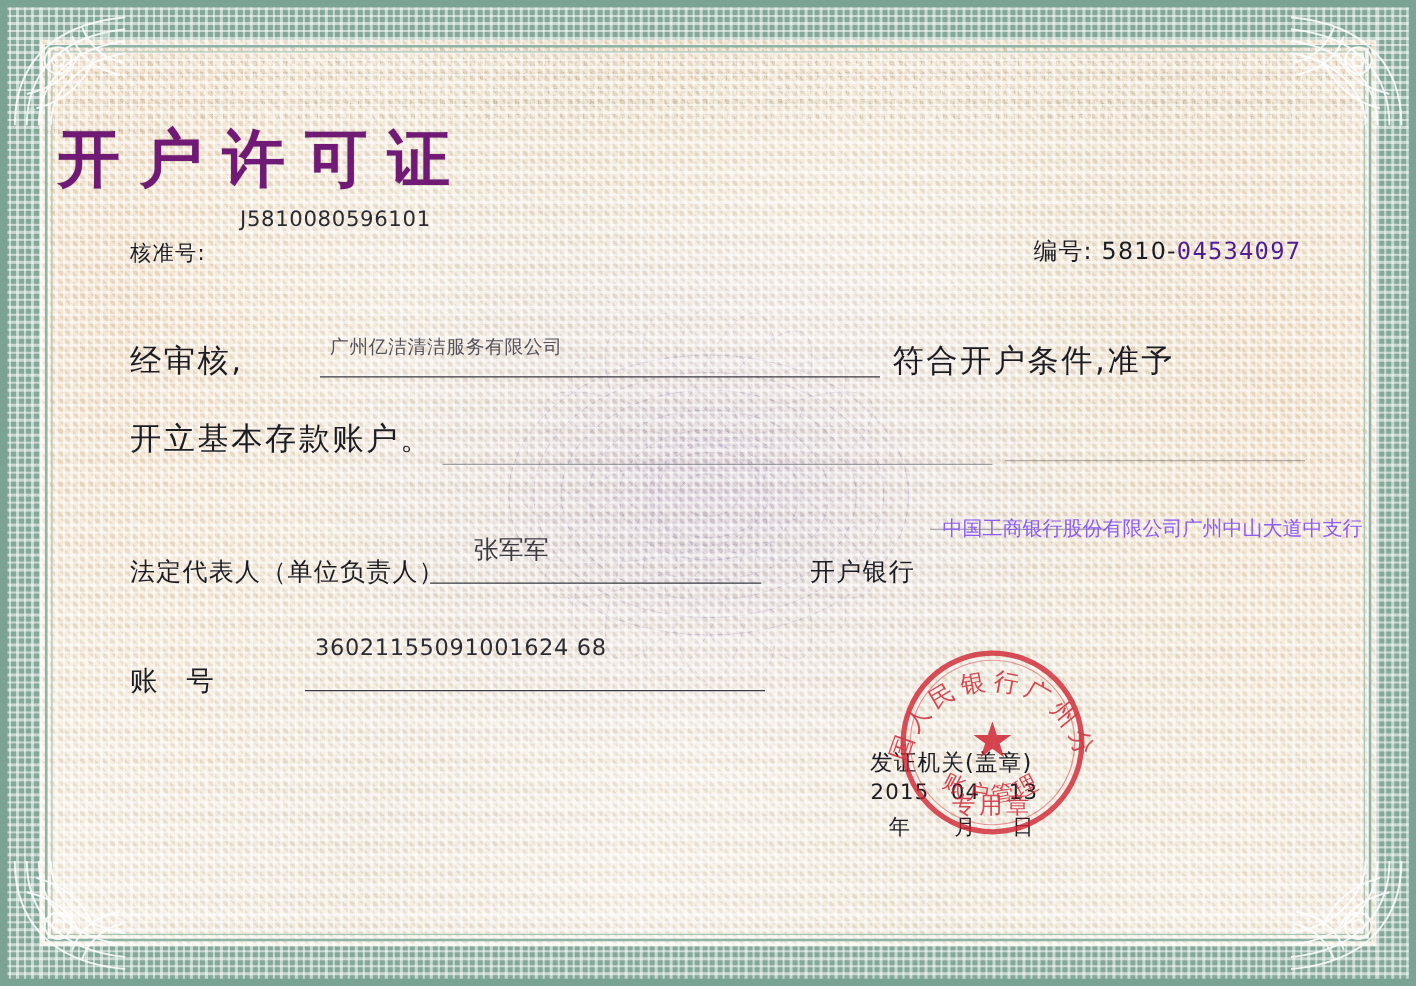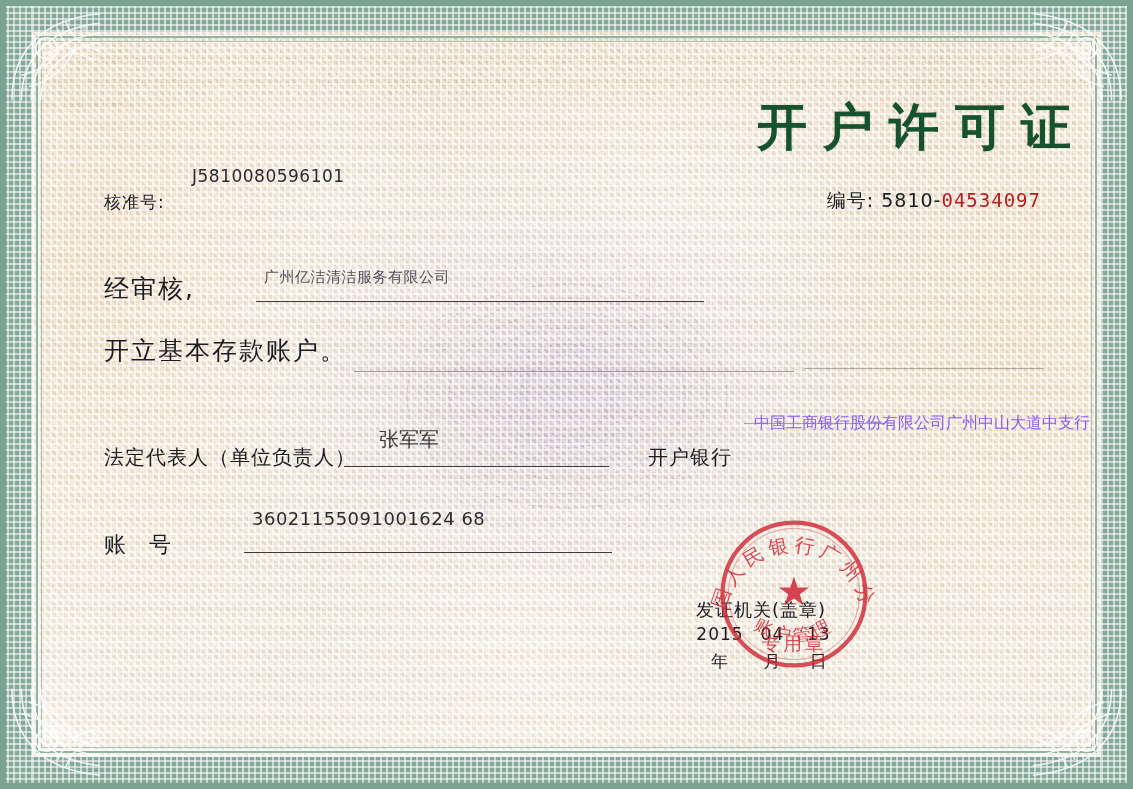--- a/index.html
+++ b/index.html
@@ -138,26 +138,26 @@
     position: absolute;
     inset: 46px;
     font-family: "DejaVu Sans", "Liberation Sans", sans-serif;
     color: #1c1c22;
   }
 
   .title {
     position: absolute;
     left: 0; right: 0;
     top: 48px;
-    text-align: right;
+    text-align: left;
     font-family: "DejaVu Serif", serif;
     font-weight: bold;
     font-size: 50px;
     letter-spacing: 16px;
-    color: #14532d;
+    color: #701a75;
     text-shadow: 0 0 1px rgba(0,0,0,0.35);
   }
 
   .approval-number {
     position: absolute;
     left: 146px;
     top: 120px;
     font-size: 17px;
     letter-spacing: 0.5px;
     color: #2a2a30;
@@ -171,21 +171,21 @@
   }
   .serial-wrap {
     position: absolute;
     right: 46px;
     top: 142px;
     font-size: 19px;
     letter-spacing: 1px;
     white-space: nowrap;
   }
   .serial-red {
-    color: #b91c1c;
+    color: #4c1d95;
     font-family: "DejaVu Sans Mono", monospace;
     font-size: 19px;
     letter-spacing: 1px;
     text-align: center;
   }
 
   
   .row1 {
     position: absolute;
     left: 58px;
@@ -495,20 +495,21 @@
     <div class="label-approval">核准号:</div>
 
     <div class="serial-wrap">
       <span>编号: 5810-</span><span class="serial-red">04534097</span>
     </div>
 
     <div class="row1">
       <span class="t-after-review">经审核,</span>
       <span class="company-name">广州亿洁清洁服务有限公司</span>
       <div class="fill-line-1"></div>
+      <span class="t-qualifies">符合开户条件,准予</span>
     </div>
 
     <div class="row2">
       <span class="t-basic-account">开立基本存款账户。</span>
       <div class="fill-line-2"></div>
       <div class="fill-line-2b"></div>
     </div>
 
     <div class="row3">
       <span class="label-rep">法定代表人（单位负责人）</span>

